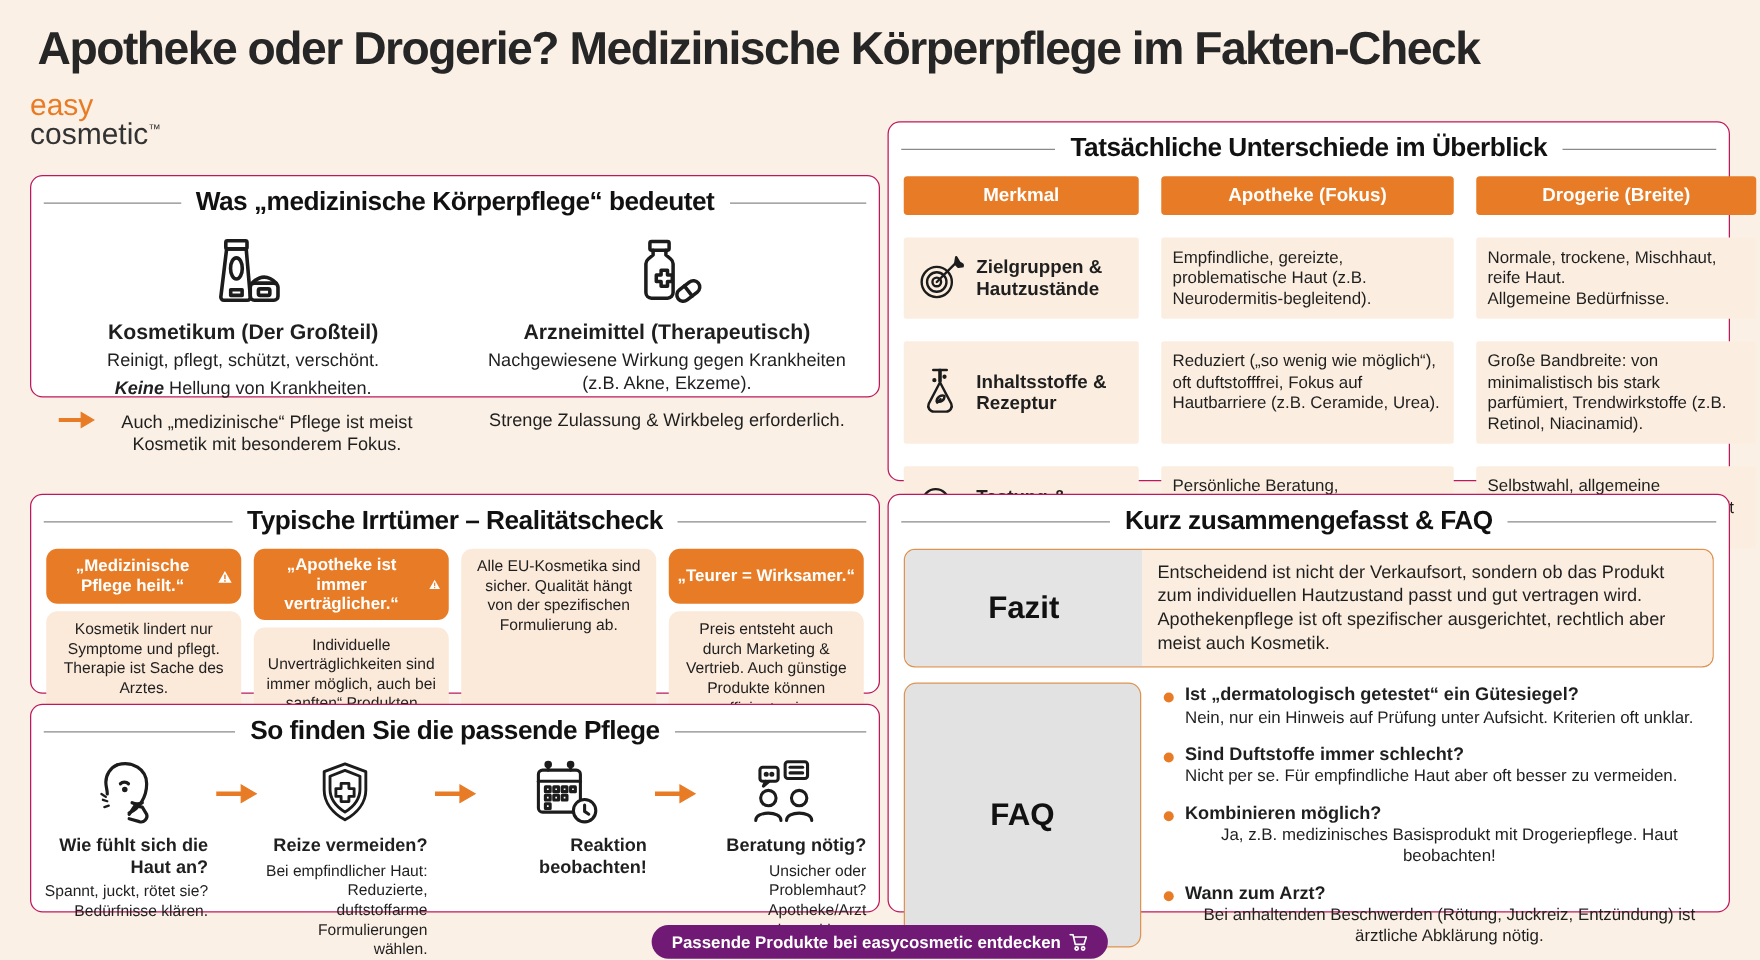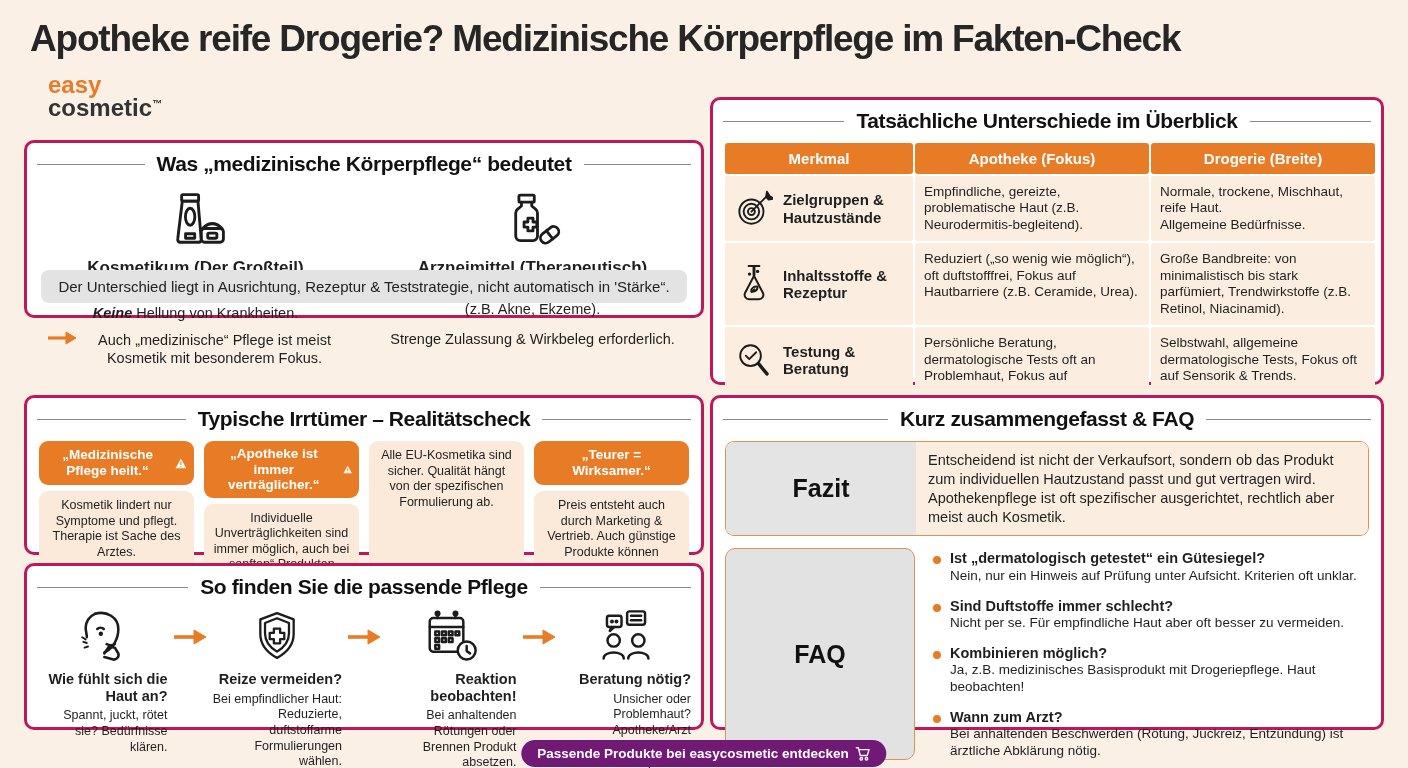--- a/index.html
+++ b/index.html
@@ -6,26 +6,26 @@
   html,body { width:1408px; height:768px; }
   body {
     position:relative; background:#faf0e5; overflow:hidden;
     font-family:"Liberation Sans", sans-serif; color:#1f1f1f;
   }
   
   .page-title {
     position:absolute; left:30px; top:18px; font-size:37px; font-weight:bold;
     letter-spacing:-1.2px; color:#262626; white-space:nowrap;
   }
-  .logo { position:absolute; left:48px; top:74px; line-height:0.95; font-weight:bold; }
+  .logo { position:absolute; left:24px; top:74px; line-height:0.95; font-weight:normal; }
   .logo .l1 { color:#e87c26; font-size:24px; display:block; }
   .logo .l2 { color:#333; font-size:24px; display:block; }
   .logo sup { font-size:10px; color:#333; }
   
-  .panel { position:absolute; background:#fff; border:3px solid #be185d; border-radius:10px; }
+  .panel { position:absolute; background:#fff; border:1px solid #be185d; border-radius:10px; }
   .legend { display:flex; align-items:center; gap:12px; margin:9px 10px 0; }
   .legend .rule { flex:1; border-top:1.5px solid #8a8a8a; }
   .legend h2 { font-size:21px; font-weight:bold; letter-spacing:-0.4px; color:#111; white-space:nowrap; }
   
   .def-cols { display:flex; margin-top:8px; }
   .def-col { flex:1; text-align:center; padding:0 10px; }
   .def-icon { height:68px; display:flex; align-items:flex-end; justify-content:center; }
   .def-col h3 { font-size:17px; font-weight:bold; margin-top:6px; }
   .def-col p { font-size:14.5px; line-height:1.25; margin-top:4px; }
   .arrow-line { display:flex; align-items:flex-start; justify-content:center; gap:8px; margin-top:9px; }
@@ -47,21 +47,21 @@
     text-align:center; padding:7px 8px; flex:1;
   }
   
   .steps { display:flex; align-items:flex-start; padding:6px 10px 0; }
   .step { flex:1; text-align:right; }
   .step-icon { height:58px; display:flex; align-items:flex-end; justify-content:center; }
   .step h3 { font-size:14.5px; font-weight:bold; line-height:1.15; margin-top:8px; }
   .step p { font-size:12.5px; line-height:1.25; margin-top:4px; }
   .step-arrow { width:44px; margin-top:24px; flex:0 0 44px; display:flex; justify-content:center; }
   
-  .table { margin:10px 12px 0; display:grid; grid-template-columns:188px 234px 224px; gap:2px; }
+  .table { margin:10px 12px 0; display:grid; grid-template-columns:188px 234px 224px; gap:18px; }
   .th {
     background:#e87c26; color:#fff; font-weight:bold; font-size:15px; text-align:center;
     padding:7px 4px; border-radius:3px;
   }
   .td { background:#fbeee0; font-size:13.5px; line-height:1.22; padding:8px 9px; border-radius:2px; white-space:pre-line; }
   .td-merkmal { display:flex; align-items:center; gap:9px; font-size:15px; font-weight:bold; line-height:1.15; white-space:normal; }
   .td-merkmal .mi { flex:0 0 40px; display:flex; justify-content:center; }
   
   .fazit-box {
     margin:10px 12px 0; border:1.5px solid #dd9352; border-radius:9px; overflow:hidden;
@@ -72,36 +72,36 @@
   .fazit-text { flex:1; background:#fbeee0; padding:9px 12px; font-size:14.5px; line-height:1.3; }
   .faq-row { margin:12px 12px 0; display:flex; gap:18px; }
   .faq-label {
     width:190px; min-height:182px; background:#e2e2e2; border:1.5px solid #dd9352; border-radius:10px;
     display:flex; align-items:center; justify-content:center; font-size:25px; font-weight:bold; color:#111;
   }
   .faq-list { flex:1; display:flex; flex-direction:column; gap:13px; padding-top:2px; }
   .faq-item { display:flex; gap:9px; }
   .bullet { width:8px; height:8px; border-radius:50%; background:#e87c26; margin-top:6px; flex:0 0 8px; }
   .faq-q { font-size:14.5px; font-weight:bold; line-height:1.2; }
-  .faq-a { font-size:13.5px; line-height:1.25; }
+  .faq-a { font-size:13.5px; line-height:1.25;text-align:center; }
   
   .cta {
     position:absolute; left:50%; top:740px; transform:translateX(-50%);
     background:#701a75; border:none; color:#fff; font-weight:bold; font-size:13.5px;
     font-family:"Liberation Sans", sans-serif;
     padding:6px 16px; border-radius:14px; display:flex; align-items:center; gap:7px; cursor:pointer;
   }
   svg.ic { stroke:#1c1c1c; fill:none; stroke-width:2.2; stroke-linecap:round; stroke-linejoin:round; }
   svg.oa { stroke:#e87c26; fill:#e87c26; }
   .bold-i { font-weight:bold; font-style:italic; }
 </style>
 </head>
 <body>
 
-<h1 class="page-title">Apotheke reife Drogerie? Medizinische Körperpflege im Fakten-Check</h1>
+<h1 class="page-title">Apotheke oder Drogerie? Medizinische Körperpflege im Fakten-Check</h1>
 <div class="logo">
   <span class="l1">easy</span>
   <span class="l2"><span>cosmetic</span><sup>™</sup></span>
 </div>
 
 <section class="panel" style="left:24px; top:140px; width:680px; height:178px;">
   <div class="legend">
     <span class="rule"></span>
     <h2>Was „medizinische Körperpflege“ bedeutet</h2>
     <span class="rule"></span>
@@ -140,21 +140,20 @@
             <rect x="30" y="29" width="16" height="8" rx="4"></rect>
             <line x1="38" y1="29" x2="38" y2="37"></line>
           </g>
         </svg>
       </div>
       <h3>Arzneimittel (Therapeutisch)</h3>
       <p style="max-width:300px;margin:4px auto 0;">Nachgewiesene Wirkung gegen Krankheiten (z.B. Akne, Ekzeme).</p>
       <p style="margin-top:12px;">Strenge Zulassung &amp; Wirkbeleg erforderlich.</p>
     </div>
   </div>
-  <div class="footnote">Der Unterschied liegt in Ausrichtung, Rezeptur &amp; Teststrategie, nicht automatisch in 'Stärke“.</div>
 </section>
 
 <section class="panel" style="left:24px; top:395px; width:680px; height:160px;">
   <div class="legend">
     <span class="rule"></span>
     <h2>Typische Irrtümer – Realitätscheck</h2>
     <span class="rule"></span>
   </div>
   <div class="myths">
     <div class="myth">
@@ -250,21 +249,20 @@
             <rect x="29" y="20" width="3.4" height="3.4"></rect>
           <rect x="11" y="26" width="3.4" height="3.4"></rect>
             <rect x="17" y="26" width="3.4" height="3.4"></rect>
             <rect x="23" y="26" width="3.4" height="3.4"></rect>
           <rect x="11" y="32" width="3.4" height="3.4"></rect>
           <circle cx="39" cy="37" r="8" fill="#fff"></circle>
           <path d="M39 33 v4.5 l3 2"></path>
         </svg>
       </div>
       <h3>Reaktion beobachten!</h3>
-      <p>Bei anhaltenden Rötungen oder Brennen Produkt absetzen.</p>
     </div>
     <div class="step-arrow">
       <svg class="oa" width="34" height="16" viewBox="0 0 34 16">
           <line x1="1" y1="8" x2="22" y2="8" stroke-width="3.6"></line>
           <polygon points="21,1 33,8 21,15"></polygon>
         </svg>
     </div>
     <div class="step">
       <div class="step-icon">
         <svg class="ic" width="56" height="54" viewBox="0 0 50 48">

